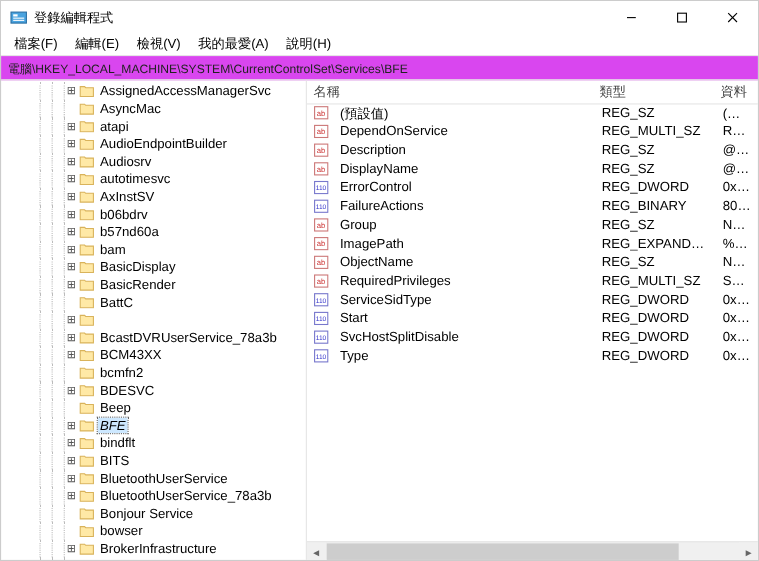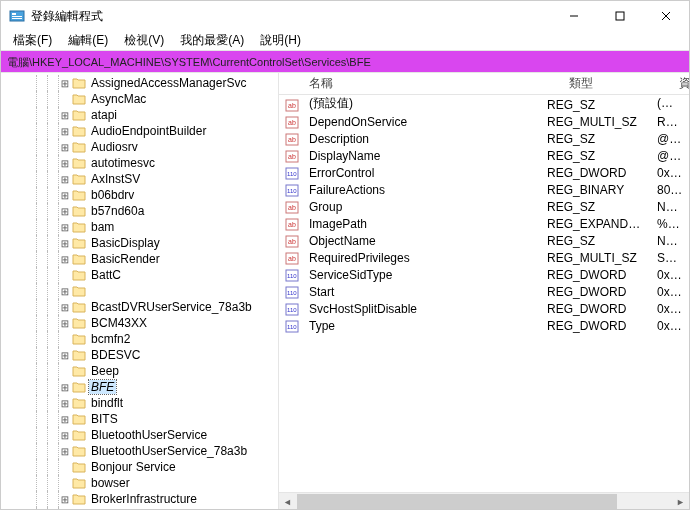--- a/index.html
+++ b/index.html
@@ -18,25 +18,25 @@
 .tree { padding: 2px 0 2px 0; }
 .tree-row { display: flex; align-items: center; height: 16px; white-space: nowrap; }
 .tree-toggle { width: 12px; text-align: center; color: #555; font-size: 10px; display: inline-block; }
 .tree-icon { width: 14px; height: 12px; display: inline-block; margin: 0 3px 0 1px; }
 .tree-label { padding: 0 2px; }
 .tree-row.selected .tree-label { background: #cde8ff; outline: 1px dotted #666; font-style: italic; }
 .dotline { display:inline-block; width:1px; border-left:1px dotted #bbb; height:16px; vertical-align:top; }
 .list-pane { flex: 1; overflow: hidden; display: flex; flex-direction: column; }
 .list-header { display: flex; height: 22px; align-items: center; border-bottom: 1px solid #e5e5e5; color: #444; }
 .col { padding: 0 6px; overflow: hidden; text-overflow: ellipsis; white-space: nowrap; }
-.col-name { width: 260px; margin-left: 24px; }
+.col-name { width: 260px; }
 .col-type { width: 110px; }
 .col-data { flex: 1; }
 .list-body { flex: 1; overflow: auto; }
-.list-row { display: flex; height: 17px; align-items: flex-end; }
+.list-row { display: flex; height: 17px; align-items: flex-start; }
 .val-icon { width: 14px; height: 14px; margin: 0 4px 0 6px; display: inline-block; flex-shrink: 0; }
 .hscroll { height: 17px; background: #f0f0f0; border-top: 1px solid #e5e5e5; display:flex; }
 .hscroll .track { flex:1; position:relative; }
 .hscroll .thumb { position:absolute; height:15px; top:1px; background:#cdcdcd; }
 .hbtn { width:17px; height:17px; background:#f0f0f0; display:flex; align-items:center; justify-content:center; color:#666; font-size:9px;}
 </style>
 </head>
 <body>
 
 <div class="window">

